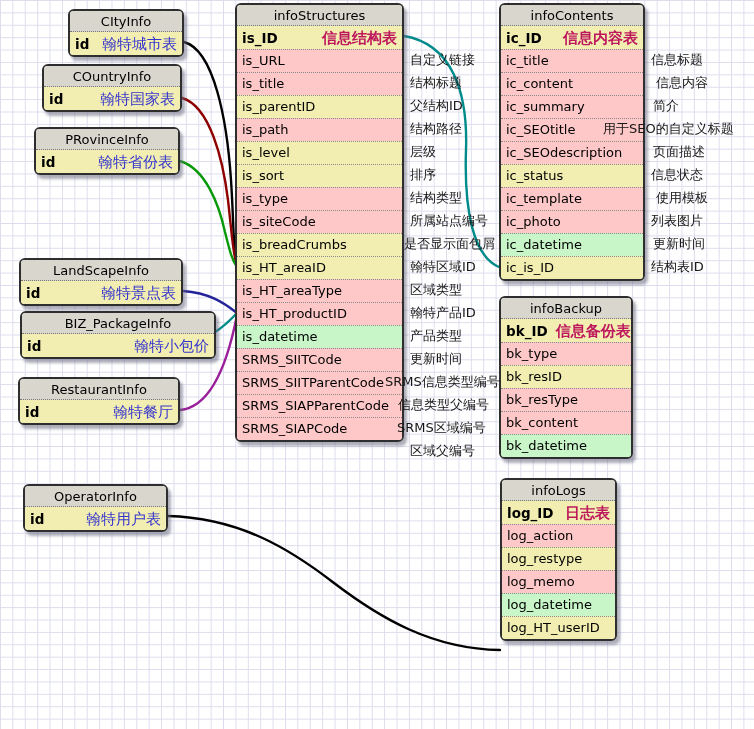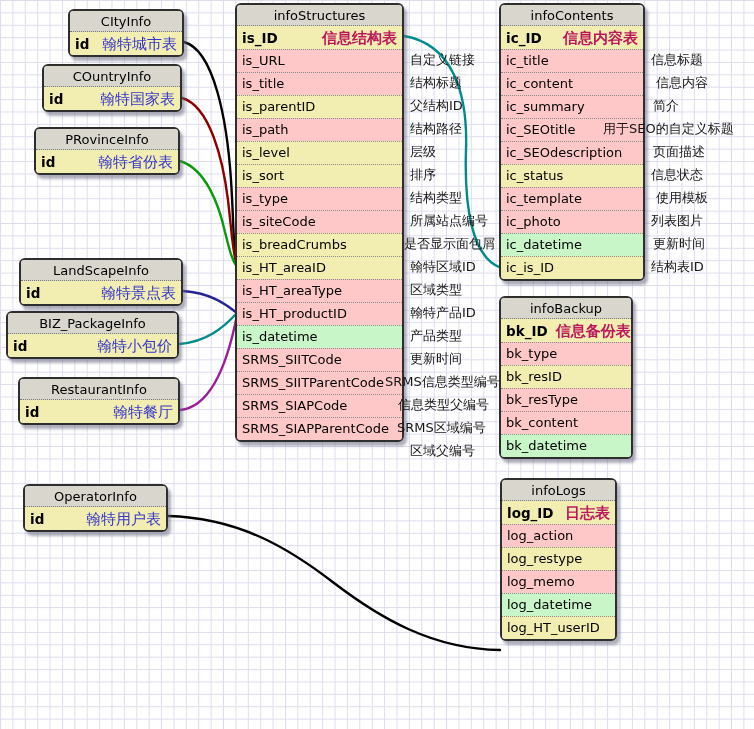--- a/index.html
+++ b/index.html
@@ -91,21 +91,21 @@
         <span class="inote blue">翰特省份表</span>
       </div>
     </div>
     <div class="tbl" style="left: 19px; top: 258px; width: 164px;">
       <div class="hdr">LandScapeInfo</div>
       <div class="row bg-yellow pk">
         <span class="fname">id</span>
         <span class="inote blue">翰特景点表</span>
       </div>
     </div>
-    <div class="tbl" style="left: 6px; top: 311px; width: 173px;">
+    <div class="tbl" style="left: 20px; top: 311px; width: 196px;">
       <div class="hdr">BIZ_PackageInfo</div>
       <div class="row bg-yellow pk">
         <span class="fname">id</span>
         <span class="inote blue">翰特小包价</span>
       </div>
     </div>
     <div class="tbl" style="left: 18px; top: 377px; width: 162px;">
       <div class="hdr">RestaurantInfo</div>
       <div class="row bg-yellow pk">
         <span class="fname">id</span>
@@ -182,24 +182,24 @@
       <div class="row bg-green">
         <span class="fname">is_datetime</span>
       </div>
       <div class="row bg-pink">
         <span class="fname">SRMS_SIITCode</span>
       </div>
       <div class="row bg-pink">
         <span class="fname">SRMS_SIITParentCode</span>
       </div>
       <div class="row bg-pink">
+        <span class="fname">SRMS_SIAPParentCode</span>
+      </div>
+      <div class="row bg-pink">
         <span class="fname">SRMS_SIAPCode</span>
-      </div>
-      <div class="row bg-pink">
-        <span class="fname">SRMS_SIAPParentCode</span>
       </div>
     </div>
     <span class="ann" style="left: 651px; top: 51px;">信息标题</span>
     <span class="ann" style="left: 656px; top: 74px;">信息内容</span>
     <span class="ann" style="left: 653px; top: 97px;">简介</span>
     <span class="ann" style="left: 603px; top: 120px;">用于SEO的自定义标题</span>
     <span class="ann" style="left: 653px; top: 143px;">页面描述</span>
     <span class="ann" style="left: 651px; top: 166px;">信息状态</span>
     <span class="ann" style="left: 656px; top: 189px;">使用模板</span>
     <span class="ann" style="left: 651px; top: 212px;">列表图片</span>

